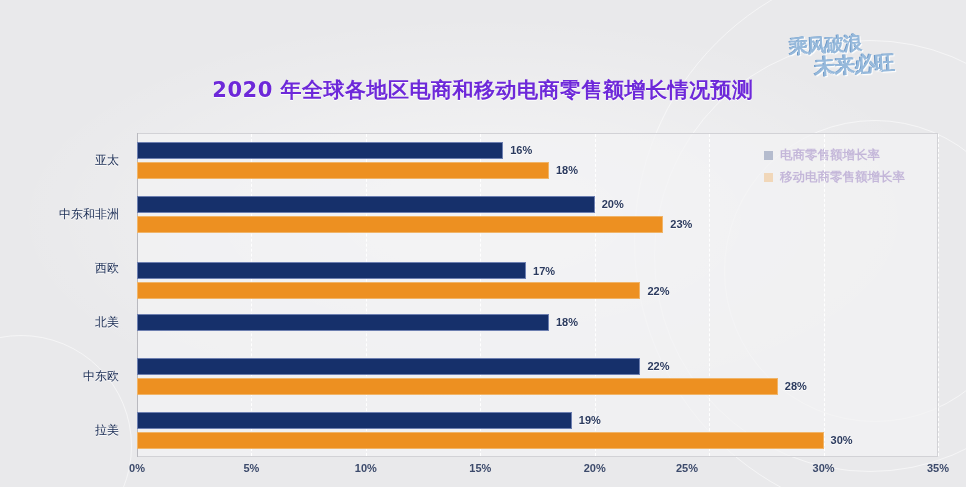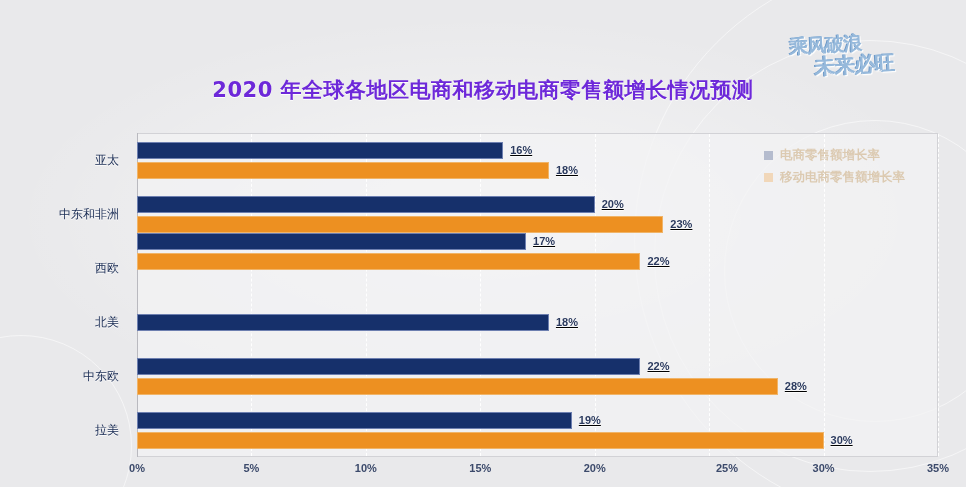--- a/index.html
+++ b/index.html
@@ -92,21 +92,21 @@
     white-space: nowrap;
   }
   .legend-swatch {
     width: 9px;
     height: 9px;
     margin-right: 7px;
     flex: 0 0 auto;
   }
   .legend-label {
     font-size: 12.5px;
-    color: #a16207;
+    color: #4c1d95;
     font-family: "DejaVu Sans", "Liberation Sans", sans-serif;
     font-weight: bold;
   }
 
   
   #plot-wrap {
     position: absolute;
     left: 137px;
     top: 133px;
     width: 801px;
@@ -137,21 +137,20 @@
   }
 
   
   .cat-row {
     position: absolute;
     left: 0;
     right: 0;
     display: flex;
     flex-direction: column;
     justify-content: center;
-    text-decoration: underline;
   }
   .bar-line {
     position: relative;
     height: 17px;
     display: flex;
     align-items: center;
   }
   .bar-line + .bar-line { margin-top: 3px; }
   .bar {
     height: 100%;
@@ -277,21 +276,21 @@
     <div class="cat-row" style="top: 54px; height: 54px;">
       <div class="bar-line">
         <div class="bar navy" title="中东和非洲 电商零售额增长率 20%" style="width: 457.714px;"></div>
         <span class="bar-value">20%</span>
       </div>
       <div class="bar-line">
         <div class="bar orange" title="中东和非洲 移动电商零售额增长率 23%" style="width: 526.371px;"></div>
         <span class="bar-value">23%</span>
       </div>
     </div>
-    <div class="cat-row" style="top: 91px; height: 54px;">
+    <div class="cat-row" style="top: 112px; height: 54px; justify-content: flex-end;">
       <div class="bar-line">
         <div class="bar navy" title="西欧 电商零售额增长率 17%" style="width: 389.057px;"></div>
         <span class="bar-value">17%</span>
       </div>
       <div class="bar-line">
         <div class="bar orange" title="西欧 移动电商零售额增长率 22%" style="width: 503.486px;"></div>
         <span class="bar-value">22%</span>
       </div>
     </div>
     <div class="cat-row" style="top: 162px; height: 54px;">
@@ -321,16 +320,16 @@
       </div>
     </div>
   </div>
 
 <div id="x-labels">
     <div class="x-label" style="left: 0px;">0%</div>
     <div class="x-label" style="left: 114.429px;">5%</div>
     <div class="x-label" style="left: 228.857px;">10%</div>
     <div class="x-label" style="left: 343.286px;">15%</div>
     <div class="x-label" style="left: 457.714px;">20%</div>
-    <div class="x-label" style="left: 590px;">25%</div>
+    <div class="x-label" style="left: 550px;">25%</div>
     <div class="x-label" style="left: 686.571px;">30%</div>
     <div class="x-label" style="left: 801px; text-align: right;">35%</div>
   </div>
 
 </body></html>

